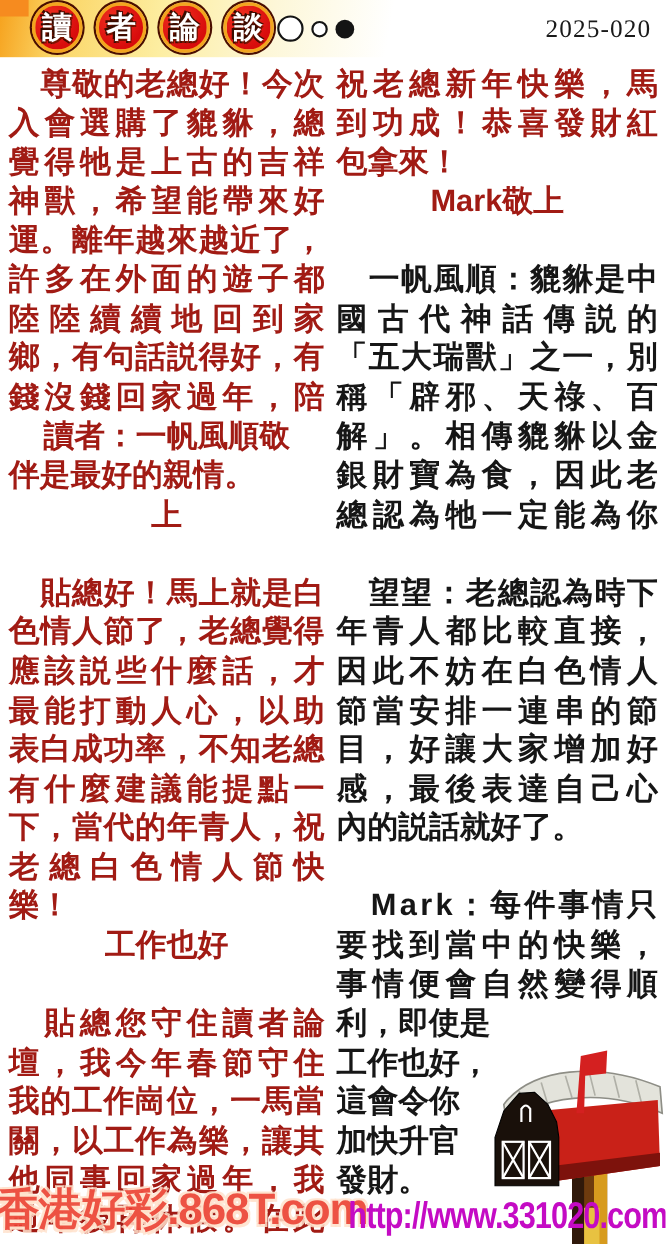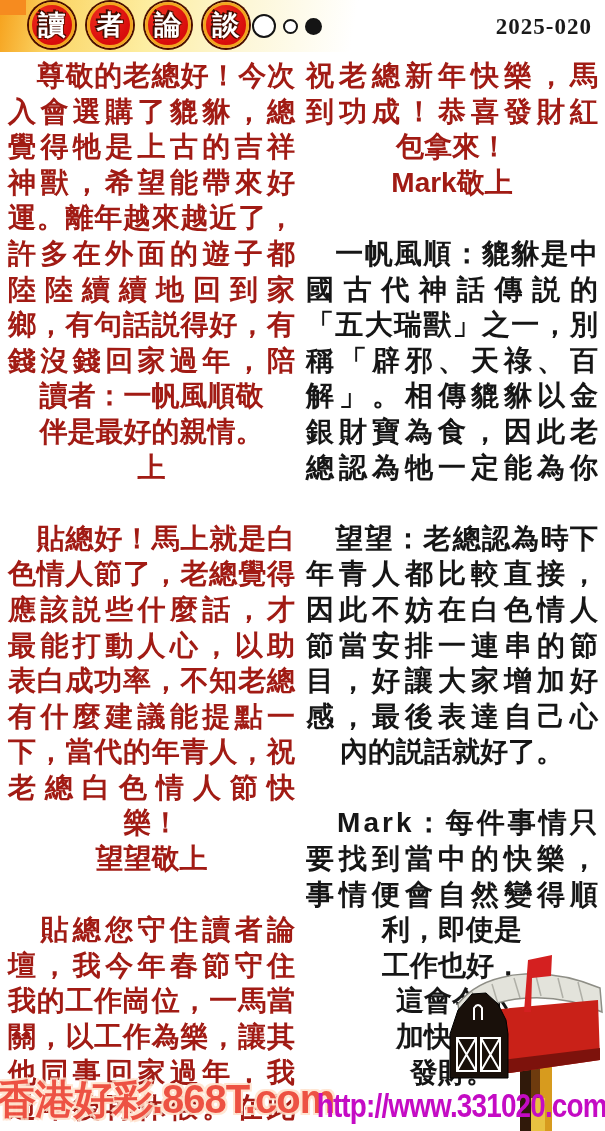--- a/index.html
+++ b/index.html
@@ -28,30 +28,30 @@
     text-shadow:-2px -2px 0 #3a0c00,1px 1px 0 #7a1400,-1px 1px 0 #3a0c00,1px -1px 0 #3a0c00;
   }
   .dots{position:absolute;left:252px;top:0;height:52px;display:flex;align-items:center;gap:7px;}
   .dot{display:inline-block;border-radius:50%;box-sizing:border-box;}
   .dot.d1{width:24px;height:24px;border:2px solid #141414;background:#ffffff;}
   .dot.d2{width:15px;height:15px;border:2px solid #141414;background:#ffffff;}
   .dot.d3{width:17px;height:17px;background:#141414;}
   .issue{
     position:absolute;right:13px;top:14px;
     font-family:"Liberation Serif","DejaVu Serif",serif;
-    font-weight:bold;font-size:23px;color:#1a1a1a;letter-spacing:1px;
+    font-weight:normal;font-size:23px;color:#1a1a1a;letter-spacing:1px;
   }
 
   
   .col{position:absolute;top:58px;z-index:1;}
   #col-left{left:8px;width:287px;}
   #col-right{left:306px;width:292px;}
   .line{height:35.6px;line-height:35.6px;font-size:28px;font-weight:600;white-space:pre;}
   .line.just{display:flex;justify-content:space-between;align-items:center;}
-  .line.left{text-align:center;}
+  .line.left{text-align:left;}
   .line.right{text-align:center;}
   .line.red{color:#a11b14;}
   .line.black{color:#161616;}
 
   
   .mailbox{position:absolute;left:428px;top:948px;z-index:2;}
 
   
   .wm{position:absolute;z-index:3;font-weight:800;pointer-events:none;}
   .wm-left{
@@ -104,21 +104,21 @@
       <div class="line red left"></div>
       <div class="line red just"><span>　</span><span>貼</span><span>總</span><span>好</span><span>！</span><span>馬</span><span>上</span><span>就</span><span>是</span><span>白</span></div>
       <div class="line red just"><span>色</span><span>情</span><span>人</span><span>節</span><span>了</span><span>，</span><span>老</span><span>總</span><span>覺</span><span>得</span></div>
       <div class="line red just"><span>應</span><span>該</span><span>説</span><span>些</span><span>什</span><span>麼</span><span>話</span><span>，</span><span>才</span></div>
       <div class="line red just"><span>最</span><span>能</span><span>打</span><span>動</span><span>人</span><span>心</span><span>，</span><span>以</span><span>助</span></div>
       <div class="line red just"><span>表</span><span>白</span><span>成</span><span>功</span><span>率</span><span>，</span><span>不</span><span>知</span><span>老</span><span>總</span></div>
       <div class="line red just"><span>有</span><span>什</span><span>麼</span><span>建</span><span>議</span><span>能</span><span>提</span><span>點</span><span>一</span></div>
       <div class="line red just"><span>下</span><span>，</span><span>當</span><span>代</span><span>的</span><span>年</span><span>青</span><span>人</span><span>，</span><span>祝</span></div>
       <div class="line red just"><span>老</span><span>總</span><span>白</span><span>色</span><span>情</span><span>人</span><span>節</span><span>快</span></div>
       <div class="line red left">樂！</div>
-      <div class="line red right">望望敬上</div>
+      <div class="line red right">工作也好</div>
       <div class="line red left"></div>
       <div class="line red just"><span>　</span><span>貼</span><span>總</span><span>您</span><span>守</span><span>住</span><span>讀</span><span>者</span><span>論</span></div>
       <div class="line red just"><span>壇</span><span>，</span><span>我</span><span>今</span><span>年</span><span>春</span><span>節</span><span>守</span><span>住</span></div>
       <div class="line red just"><span>我</span><span>的</span><span>工</span><span>作</span><span>崗</span><span>位</span><span>，</span><span>一</span><span>馬</span><span>當</span></div>
       <div class="line red just"><span>關</span><span>，</span><span>以</span><span>工</span><span>作</span><span>為</span><span>樂</span><span>，</span><span>讓</span><span>其</span></div>
       <div class="line red just"><span>他</span><span>同</span><span>事</span><span>回</span><span>家</span><span>過</span><span>年</span><span>，</span><span>我</span></div>
       <div class="line red just"><span>過</span><span>年</span><span>後</span><span>再</span><span>休</span><span>假</span><span>。</span><span>在</span><span>此</span></div>
     </div>
   <div class="col" id="col-right">
       <div class="line red just"><span>祝</span><span>老</span><span>總</span><span>新</span><span>年</span><span>快</span><span>樂</span><span>，</span><span>馬</span></div>

